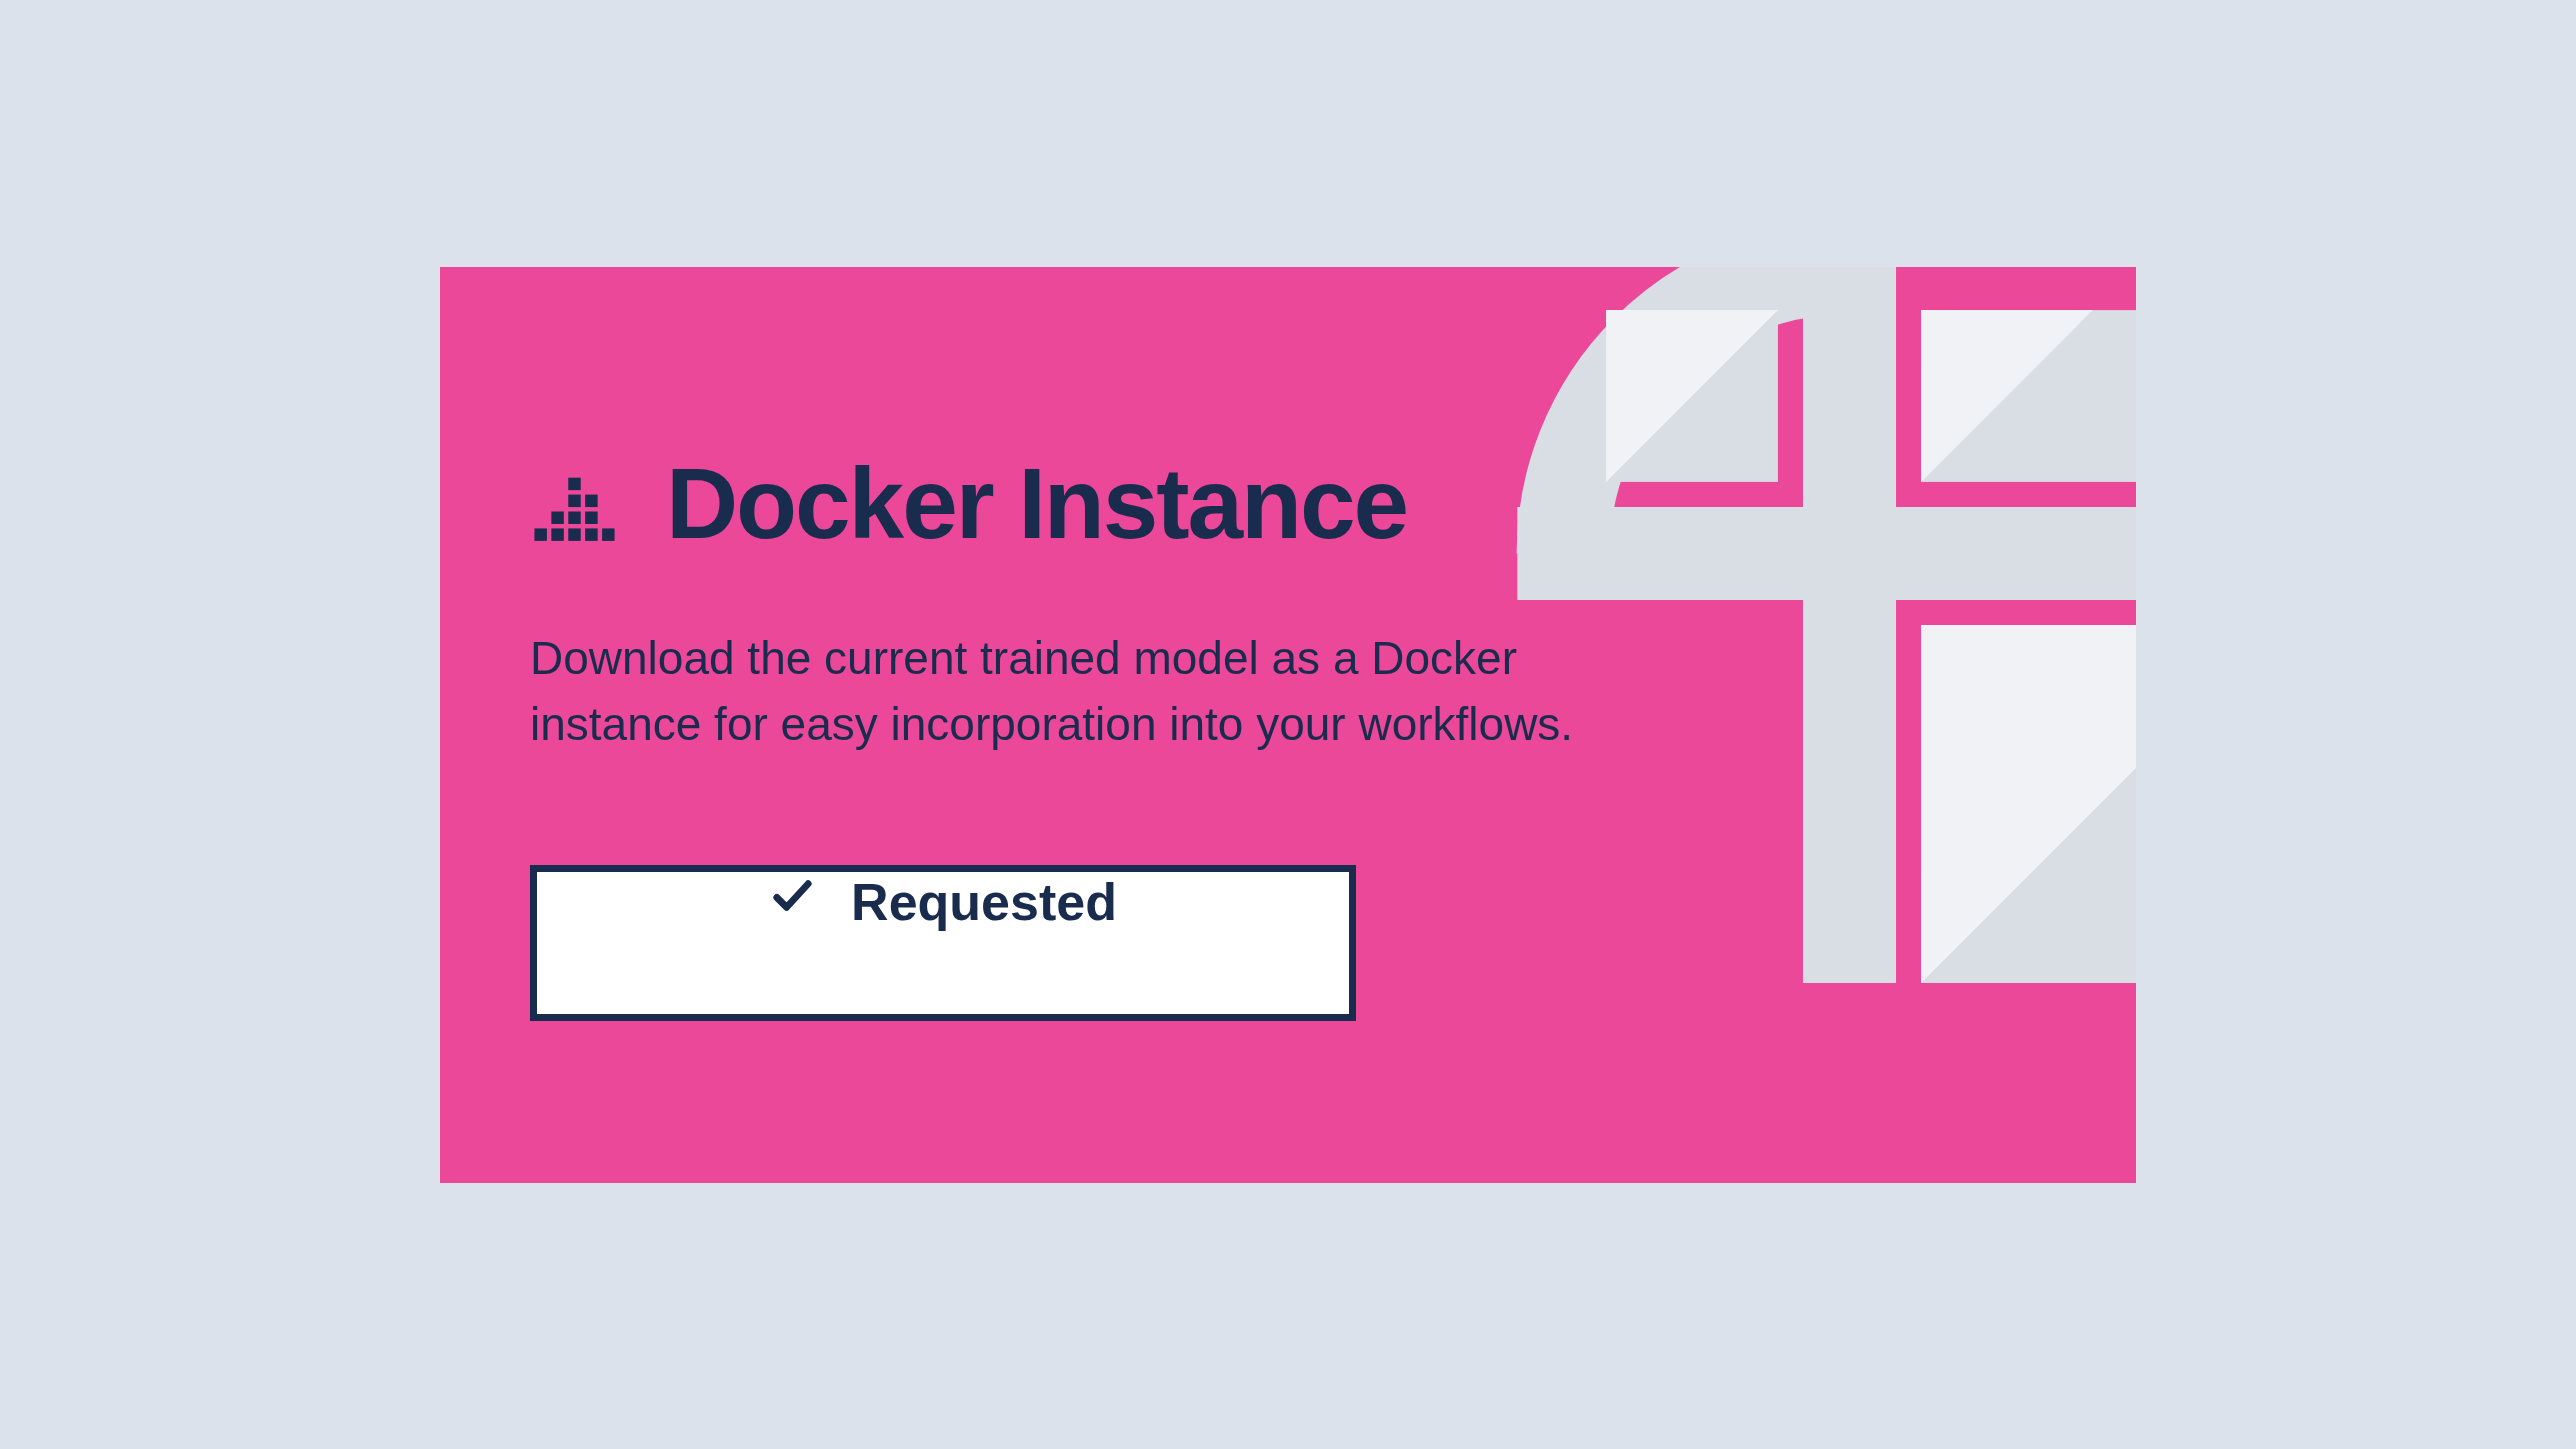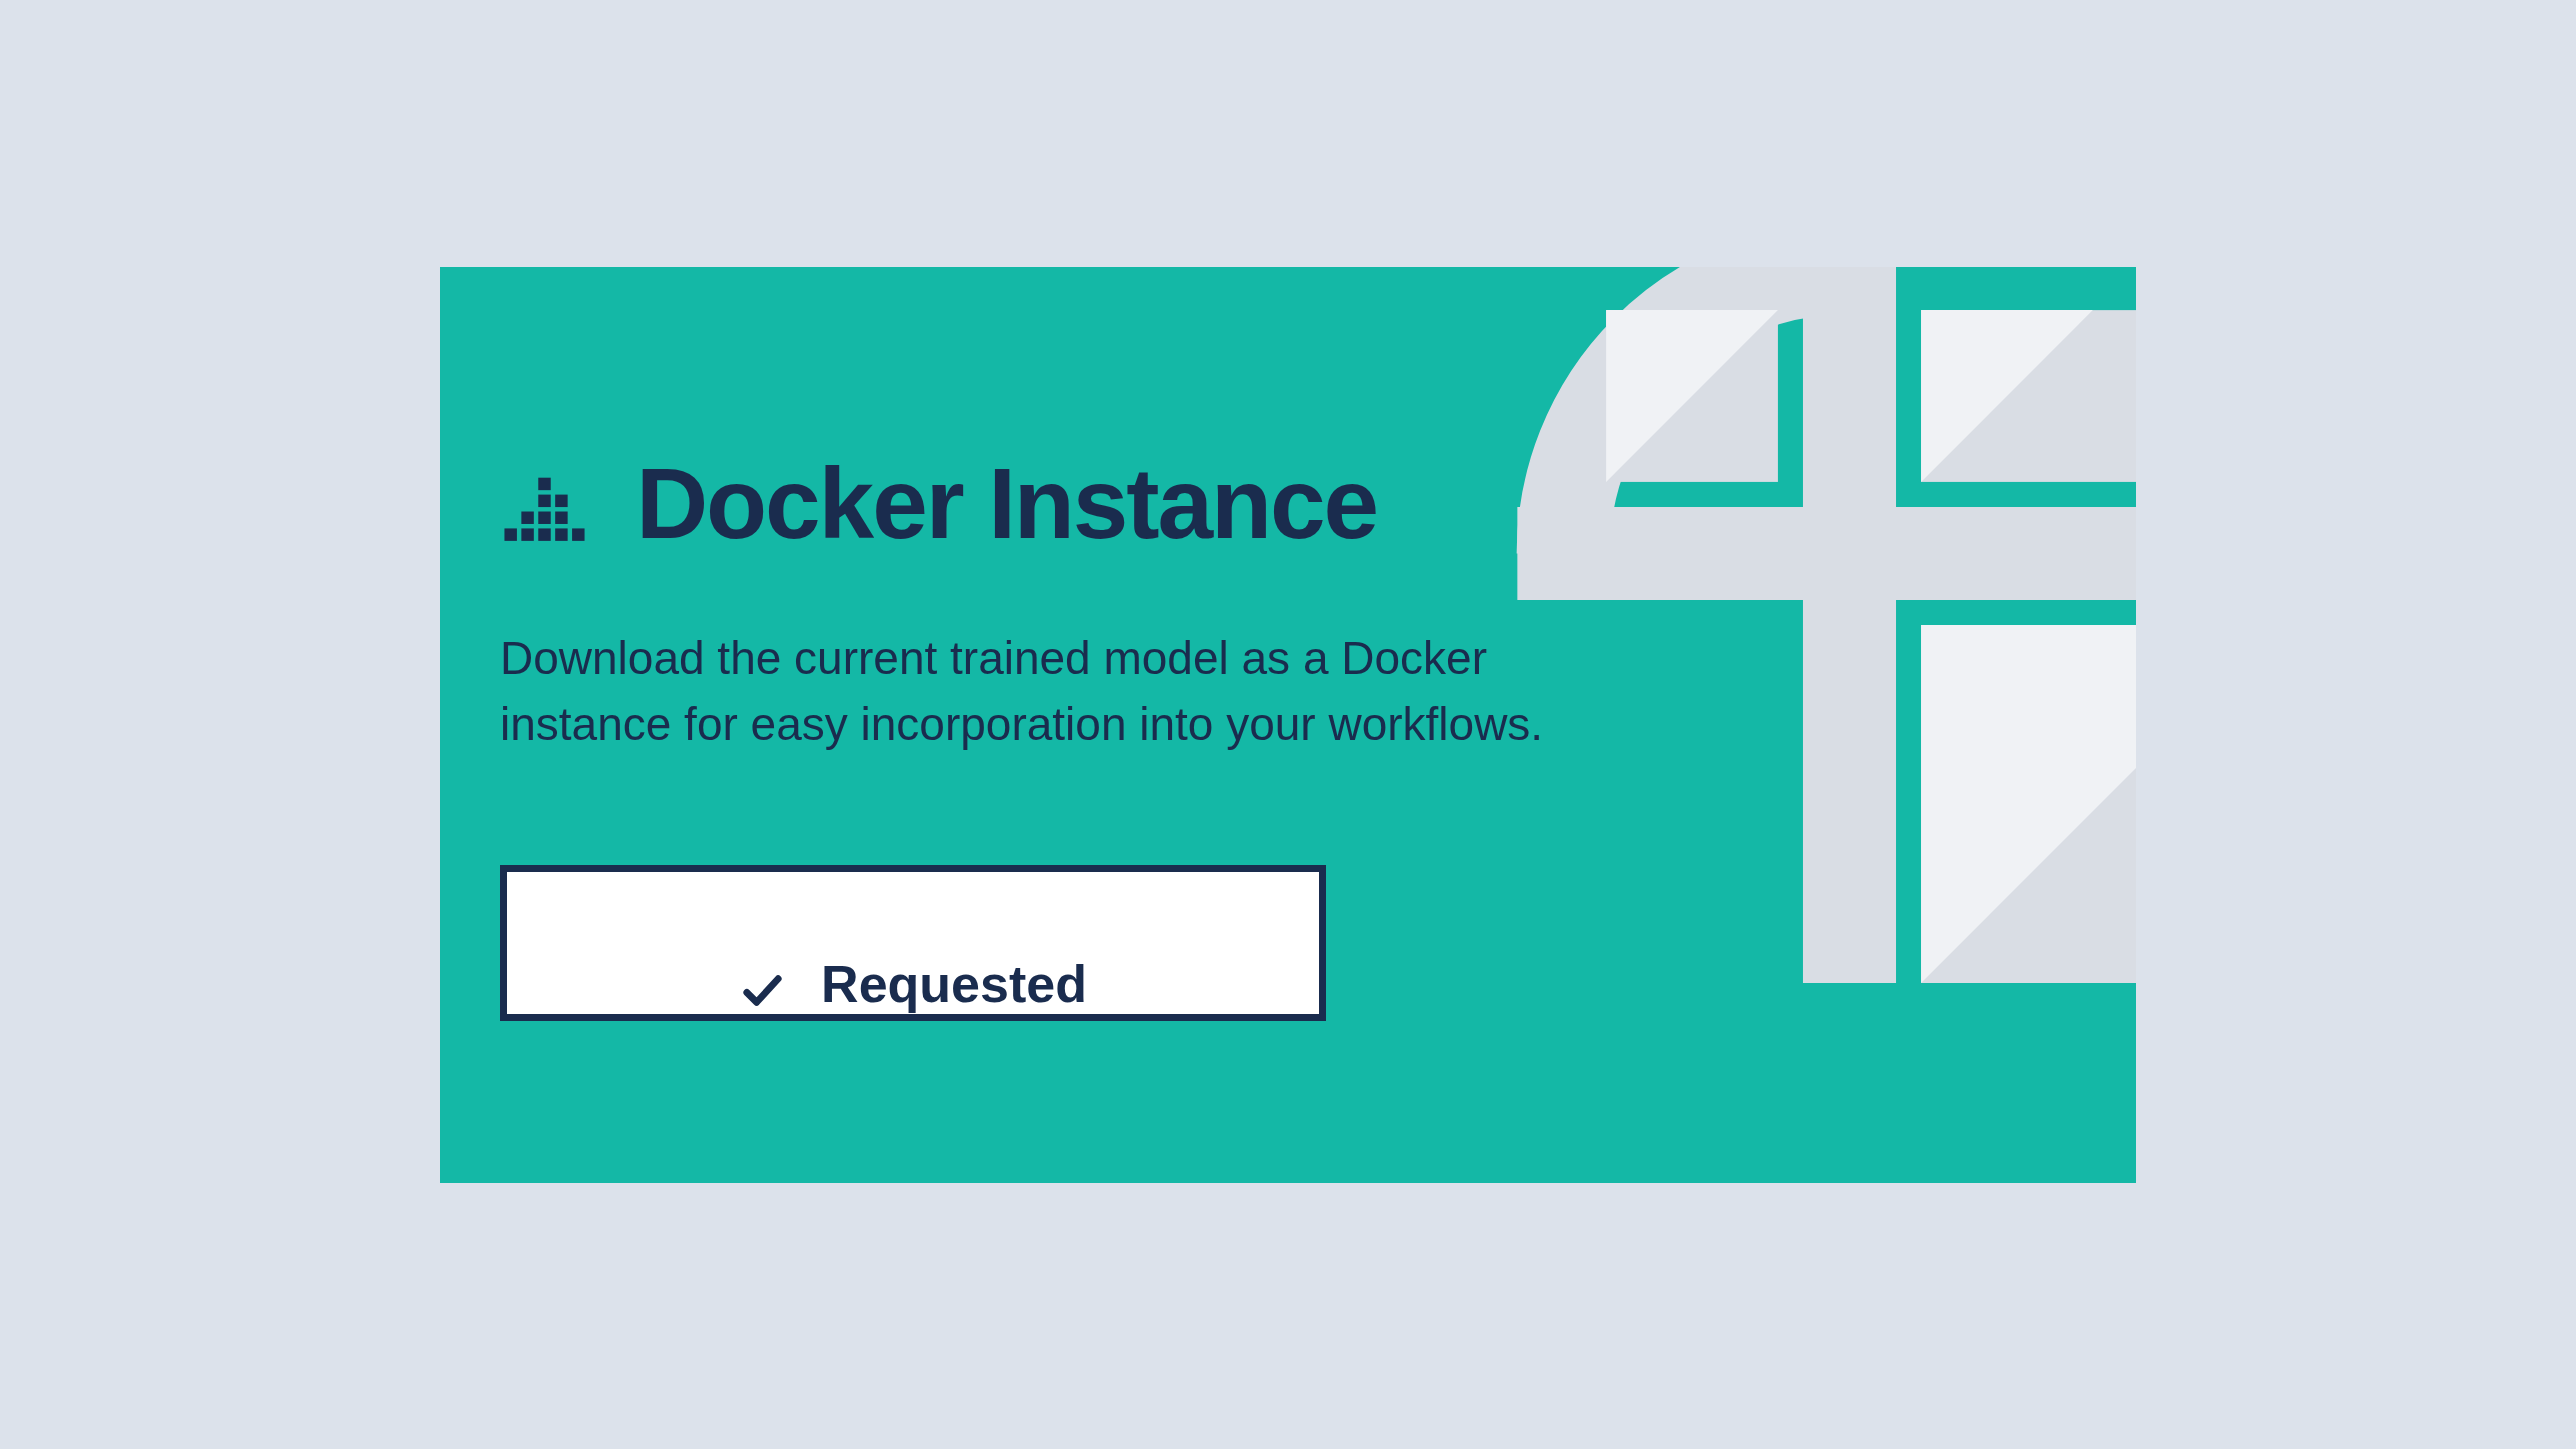--- a/index.html
+++ b/index.html
@@ -14,24 +14,24 @@
       background-color: #dce2eb;
       font-family: Arial, Helvetica, sans-serif;
       display: flex;
       align-items: center;
       justify-content: center;
     }
     
     .card {
       width: 1696px;
       height: 916px;
-      background-color: #14b8a6;
+      background-color: #ec4899;
       position: relative;
       overflow: hidden;
-      padding: 179px 60px;
+      padding: 179px 90px;
     }
     
     .bg-decoration {
       position: absolute;
       top: -143px;
       right: -143px;
       width: 859px;
       height: 859px;
       pointer-events: none;
     }
@@ -62,21 +62,21 @@
       max-width: 1159px;
       margin-bottom: 107px;
     }
     
     .request-button {
       width: 826px;
       height: 156px;
       background-color: #ffffff;
       border: 7.2px solid #1a2c4e;
       display: flex;
-      align-items: flex-end;
+      align-items: flex-start;
       justify-content: center;
       gap: 35px;
       cursor: pointer;
     }
     
     .check-icon {
       width: 47px;
       height: 47px;
     }
     

